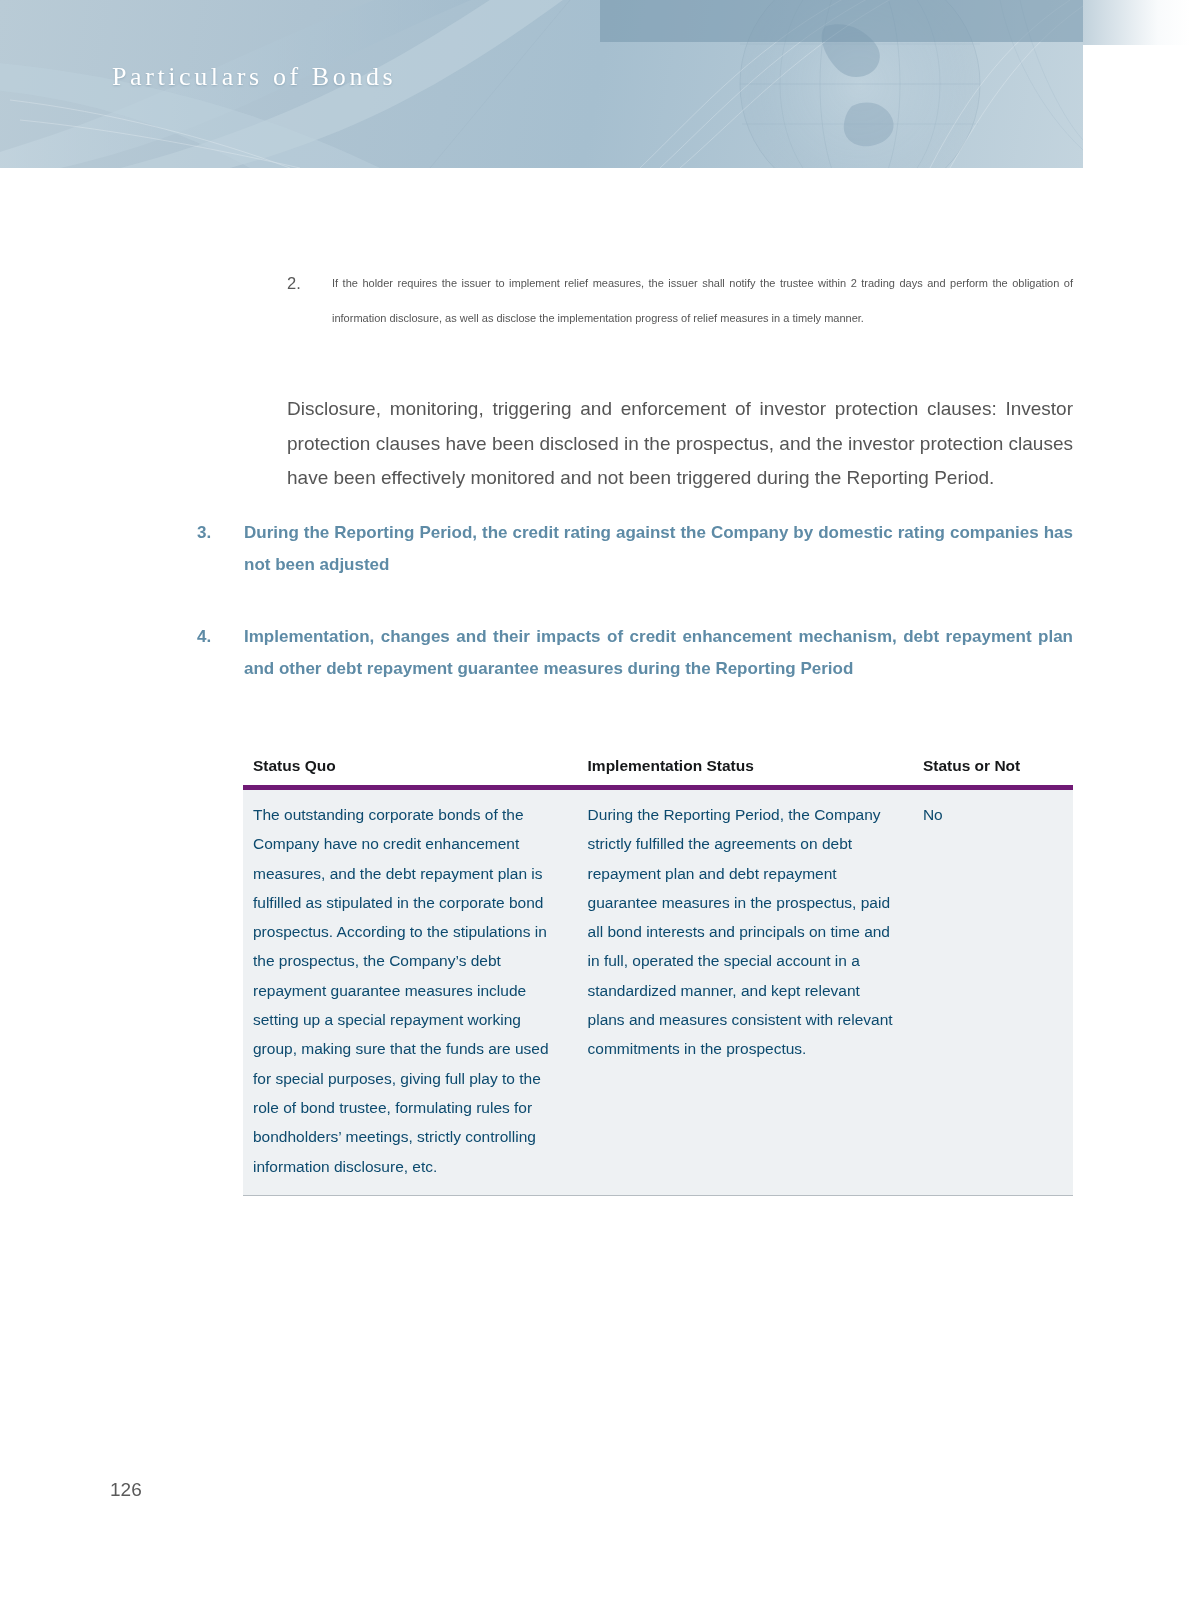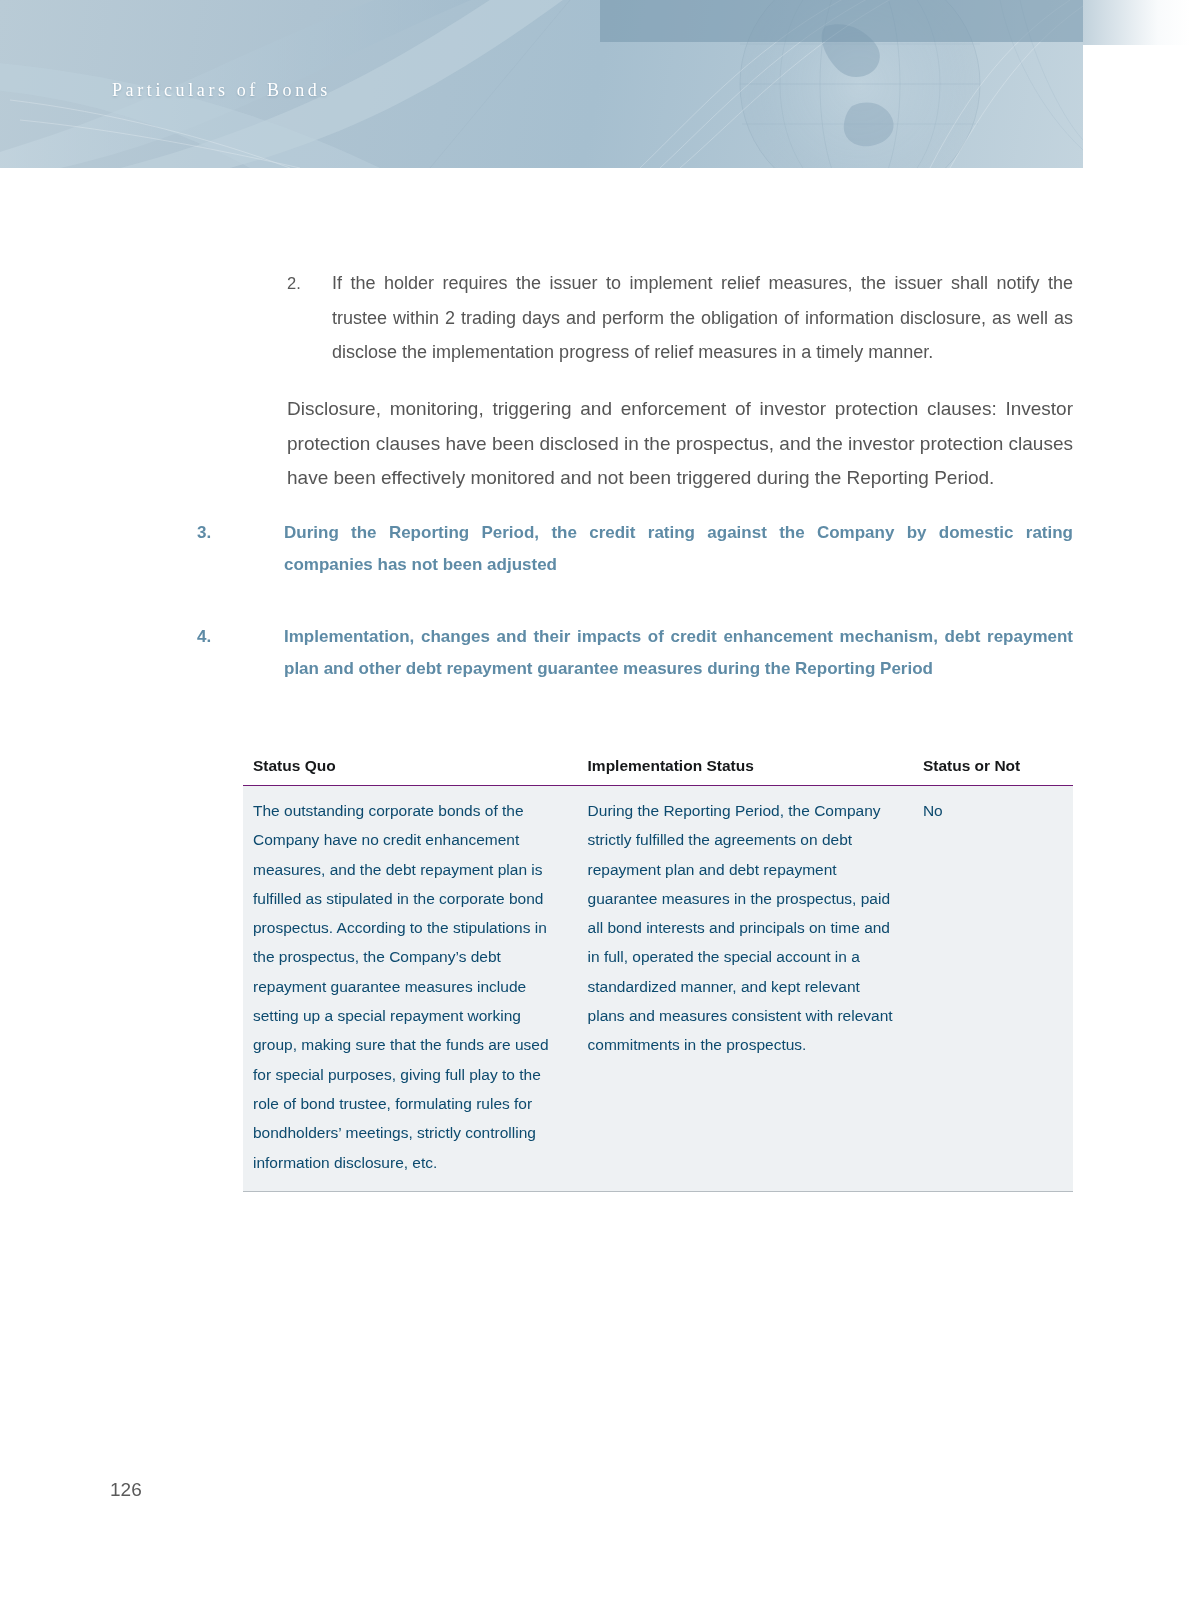--- a/index.html
+++ b/index.html
@@ -43,23 +43,23 @@
     position: absolute;
     left: 1083px;
     top: 0;
     width: 107px;
     height: 45px;
     background: linear-gradient(90deg, rgba(183,202,214,0.85) 0%, rgba(230,238,243,0.25) 70%, rgba(255,255,255,0) 100%);
   }
   .header-title {
     position: absolute;
     left: 112px;
-    top: 80px;
+    top: 62px;
     font-family: "Liberation Serif", serif;
-    font-size: 18px;
+    font-size: 26px;
     letter-spacing: 3.6px;
     color: #ffffff;
     white-space: nowrap;
     text-shadow: 0 1px 2px rgba(90,120,140,0.35);
   }
 
   
   .page-body {
     position: absolute;
     left: 0;
@@ -79,21 +79,21 @@
   }
   .item-2 .marker {
     width: 45px;
     flex: 0 0 45px;
     font-size: 16.5px;
     color: #585858;
     line-height: 34.5px;
   }
   .item-2 .body {
     flex: 1;
-    font-size: 18px;
+    font-size: 11px;
     color: #555555;
     line-height: 34.5px;
     text-align: justify;
     text-justify: inter-word;
   }
 
   .para-block {
     position: absolute;
     left: 287px;
     top: 224px;
@@ -116,39 +116,38 @@
   .heading-3 { left: 197px; top: 349px; width: 876px; }
   .heading-4 { left: 197px; top: 453px; width: 876px; }
   .heading-row .hnum {
     width: 47px;
     flex: 0 0 47px;
   }
   .heading-row .htext {
     flex: 1;
     text-align: justify;
     text-justify: inter-word;
-    margin-left: 40px;
   }
 
   
   .data-table {
     position: absolute;
     left: 243px;
     top: 581px;
     width: 830px;
     border-collapse: collapse;
     font-size: 15.5px;
   }
   .data-table th {
     text-align: left;
     font-weight: bold;
     color: #16181a;
     font-size: 15.5px;
     padding: 8px 0 10px 10px;
-    border-bottom: 1px solid #701a75;
+    border-bottom: 5px solid #701a75;
     vertical-align: bottom;
     background: #ffffff;
   }
   .data-table td {
     vertical-align: top;
     color: #0c4a6e;
     line-height: 29.3px;
     padding: 10px 14px 14px 10px;
     background: #eef1f3;
     border-bottom: 1px solid #b6bdc2;

